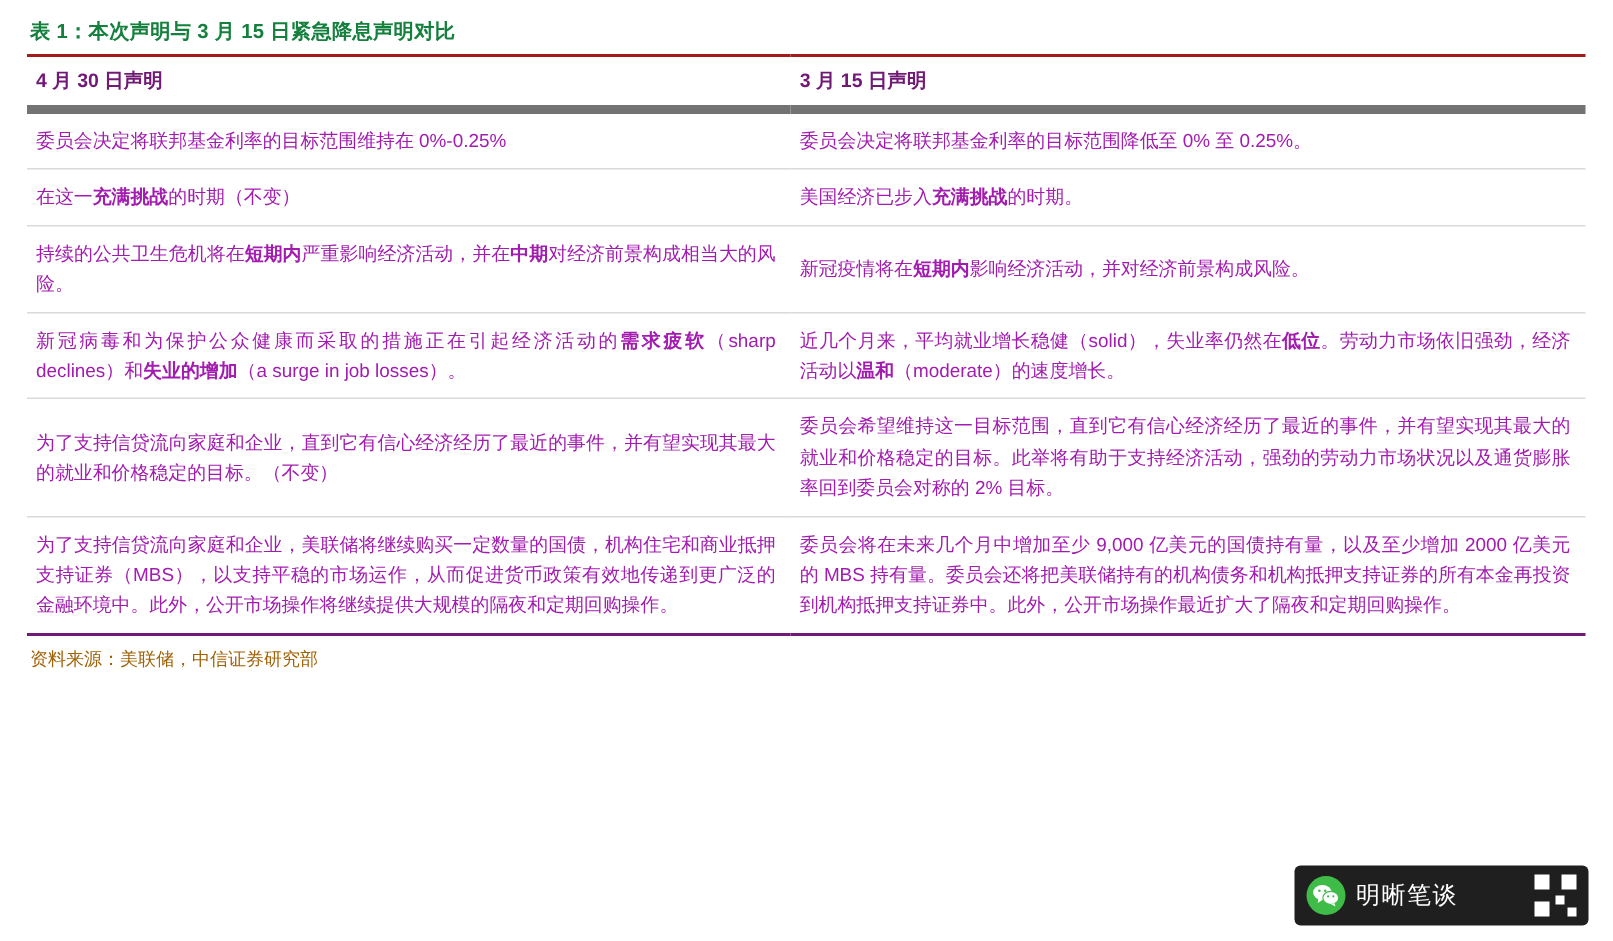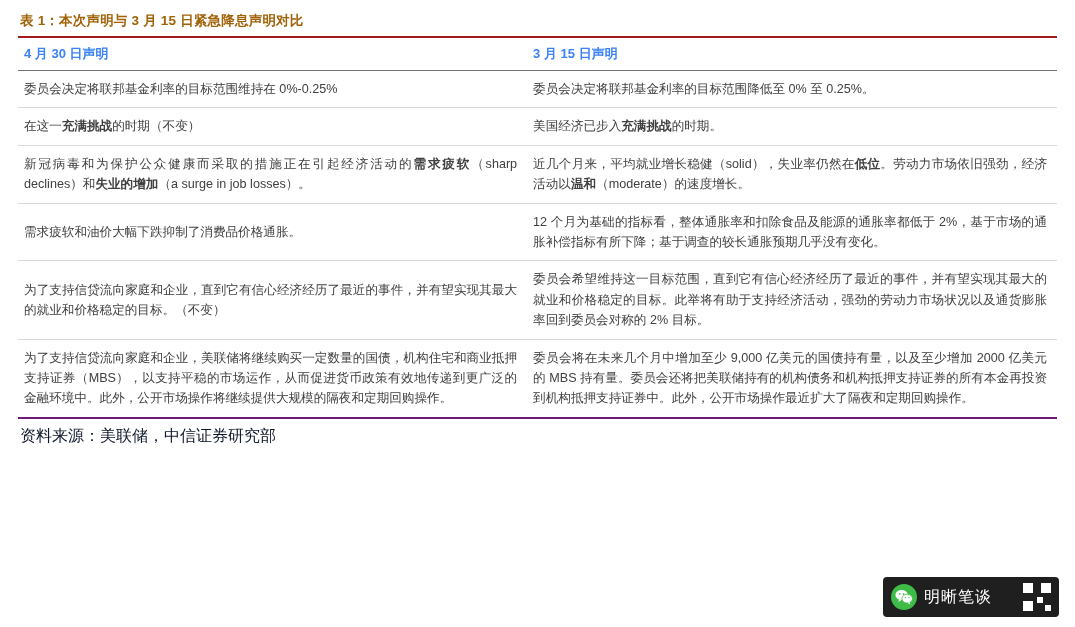--- a/index.html
+++ b/index.html
@@ -17,67 +17,67 @@
   .page {
     position: relative;
     width: 1075px;
     height: 627px;
     box-sizing: border-box;
     padding: 10px 18px 0 18px;
   }
   .table-caption {
     font-size: 13.5px;
     font-weight: bold;
-    color: #a16207;
+    color: #15803d;
     letter-spacing: 0.2px;
     margin: 2px 0 6px 2px;
   }
   table.cmp {
     width: 1039px;
     border-collapse: collapse;
     table-layout: fixed;
   }
   table.cmp col.c1 { width: 49%; }
   table.cmp col.c2 { width: 51%; }
   table.cmp thead th {
     text-align: left;
     font-size: 13px;
     font-weight: bold;
     padding: 7px 8px 7px 6px;
     border-top: 2px solid #a41b1b;
-    border-bottom: 1px solid #737373;
-    color: #3b82f6;
+    border-bottom: 6px solid #737373;
+    color: #701a75;
     vertical-align: middle;
   }
   table.cmp tbody td {
     font-size: 12.6px;
     line-height: 1.62;
     padding: 8px 10px 8px 6px;
     border-bottom: 1px solid #d9d9d9;
     vertical-align: middle;
     text-align: justify;
     text-justify: inter-ideograph;
-    color: #404040;
+    color: #a21caf;
   }
   table.cmp tbody tr:last-child td {
     border-bottom: 2px solid #701a75;
   }
   table.cmp td.left { border-right: 0; }
   b, strong { font-weight: bold; }
   .source {
     margin-top: 7px;
-    font-size: 16px;
-    color: #0f172a;
+    font-size: 12px;
+    color: #a16207;
     padding-left: 2px;
   }
   .wechat-badge {
     position: absolute;
     right: 16px;
     bottom: 10px;
-    width: 176px;
+    width: 196px;
     height: 40px;
     background: #1f1f1f;
     border-radius: 4px;
     display: flex;
     align-items: center;
     padding: 0 8px;
     box-sizing: border-box;
   }
   .wechat-badge .wx-icon {
     width: 26px;
@@ -133,26 +133,26 @@
     <tbody>
         <tr>
           <td class="left">委员会决定将联邦基金利率的目标范围维持在 0%-0.25%</td>
           <td>委员会决定将联邦基金利率的目标范围降低至 0% 至 0.25%。</td>
         </tr>
         <tr>
           <td class="left">在这一<b>充满挑战</b>的时期（不变）</td>
           <td>美国经济已步入<b>充满挑战</b>的时期。</td>
         </tr>
         <tr>
+          <td class="left">持续的公共卫生危机将在<b>短期内</b>严重影响经济活动，并在<b>中期</b>对经济前景构成相当大的风险。</td>
+          <td>新冠疫情将在<b>短期内</b>影响经济活动，并对经济前景构成风险。</td>
+        </tr>
+        <tr>
           <td class="left">新冠病毒和为保护公众健康而采取的措施正在引起经济活动的<b>需求疲软</b>（sharp declines）和<b>失业的增加</b>（a surge in job losses）。</td>
           <td>近几个月来，平均就业增长稳健（solid），失业率仍然在<b>低位</b>。劳动力市场依旧强劲，经济活动以<b>温和</b>（moderate）的速度增长。</td>
-        </tr>
-        <tr>
-          <td class="left">需求疲软和油价大幅下跌抑制了消费品价格通胀。</td>
-          <td>12 个月为基础的指标看，整体通胀率和扣除食品及能源的通胀率都低于 2%，基于市场的通胀补偿指标有所下降；基于调查的较长通胀预期几乎没有变化。</td>
         </tr>
         <tr>
           <td class="left">为了支持信贷流向家庭和企业，直到它有信心经济经历了最近的事件，并有望实现其最大的就业和价格稳定的目标。（不变）</td>
           <td>委员会希望维持这一目标范围，直到它有信心经济经历了最近的事件，并有望实现其最大的就业和价格稳定的目标。此举将有助于支持经济活动，强劲的劳动力市场状况以及通货膨胀率回到委员会对称的 2% 目标。</td>
         </tr>
         <tr>
           <td class="left">为了支持信贷流向家庭和企业，美联储将继续购买一定数量的国债，机构住宅和商业抵押支持证券（MBS），以支持平稳的市场运作，从而促进货币政策有效地传递到更广泛的金融环境中。此外，公开市场操作将继续提供大规模的隔夜和定期回购操作。</td>
           <td>委员会将在未来几个月中增加至少 9,000 亿美元的国债持有量，以及至少增加 2000 亿美元的 MBS 持有量。委员会还将把美联储持有的机构债务和机构抵押支持证券的所有本金再投资到机构抵押支持证券中。此外，公开市场操作最近扩大了隔夜和定期回购操作。</td>
         </tr>
       </tbody>

